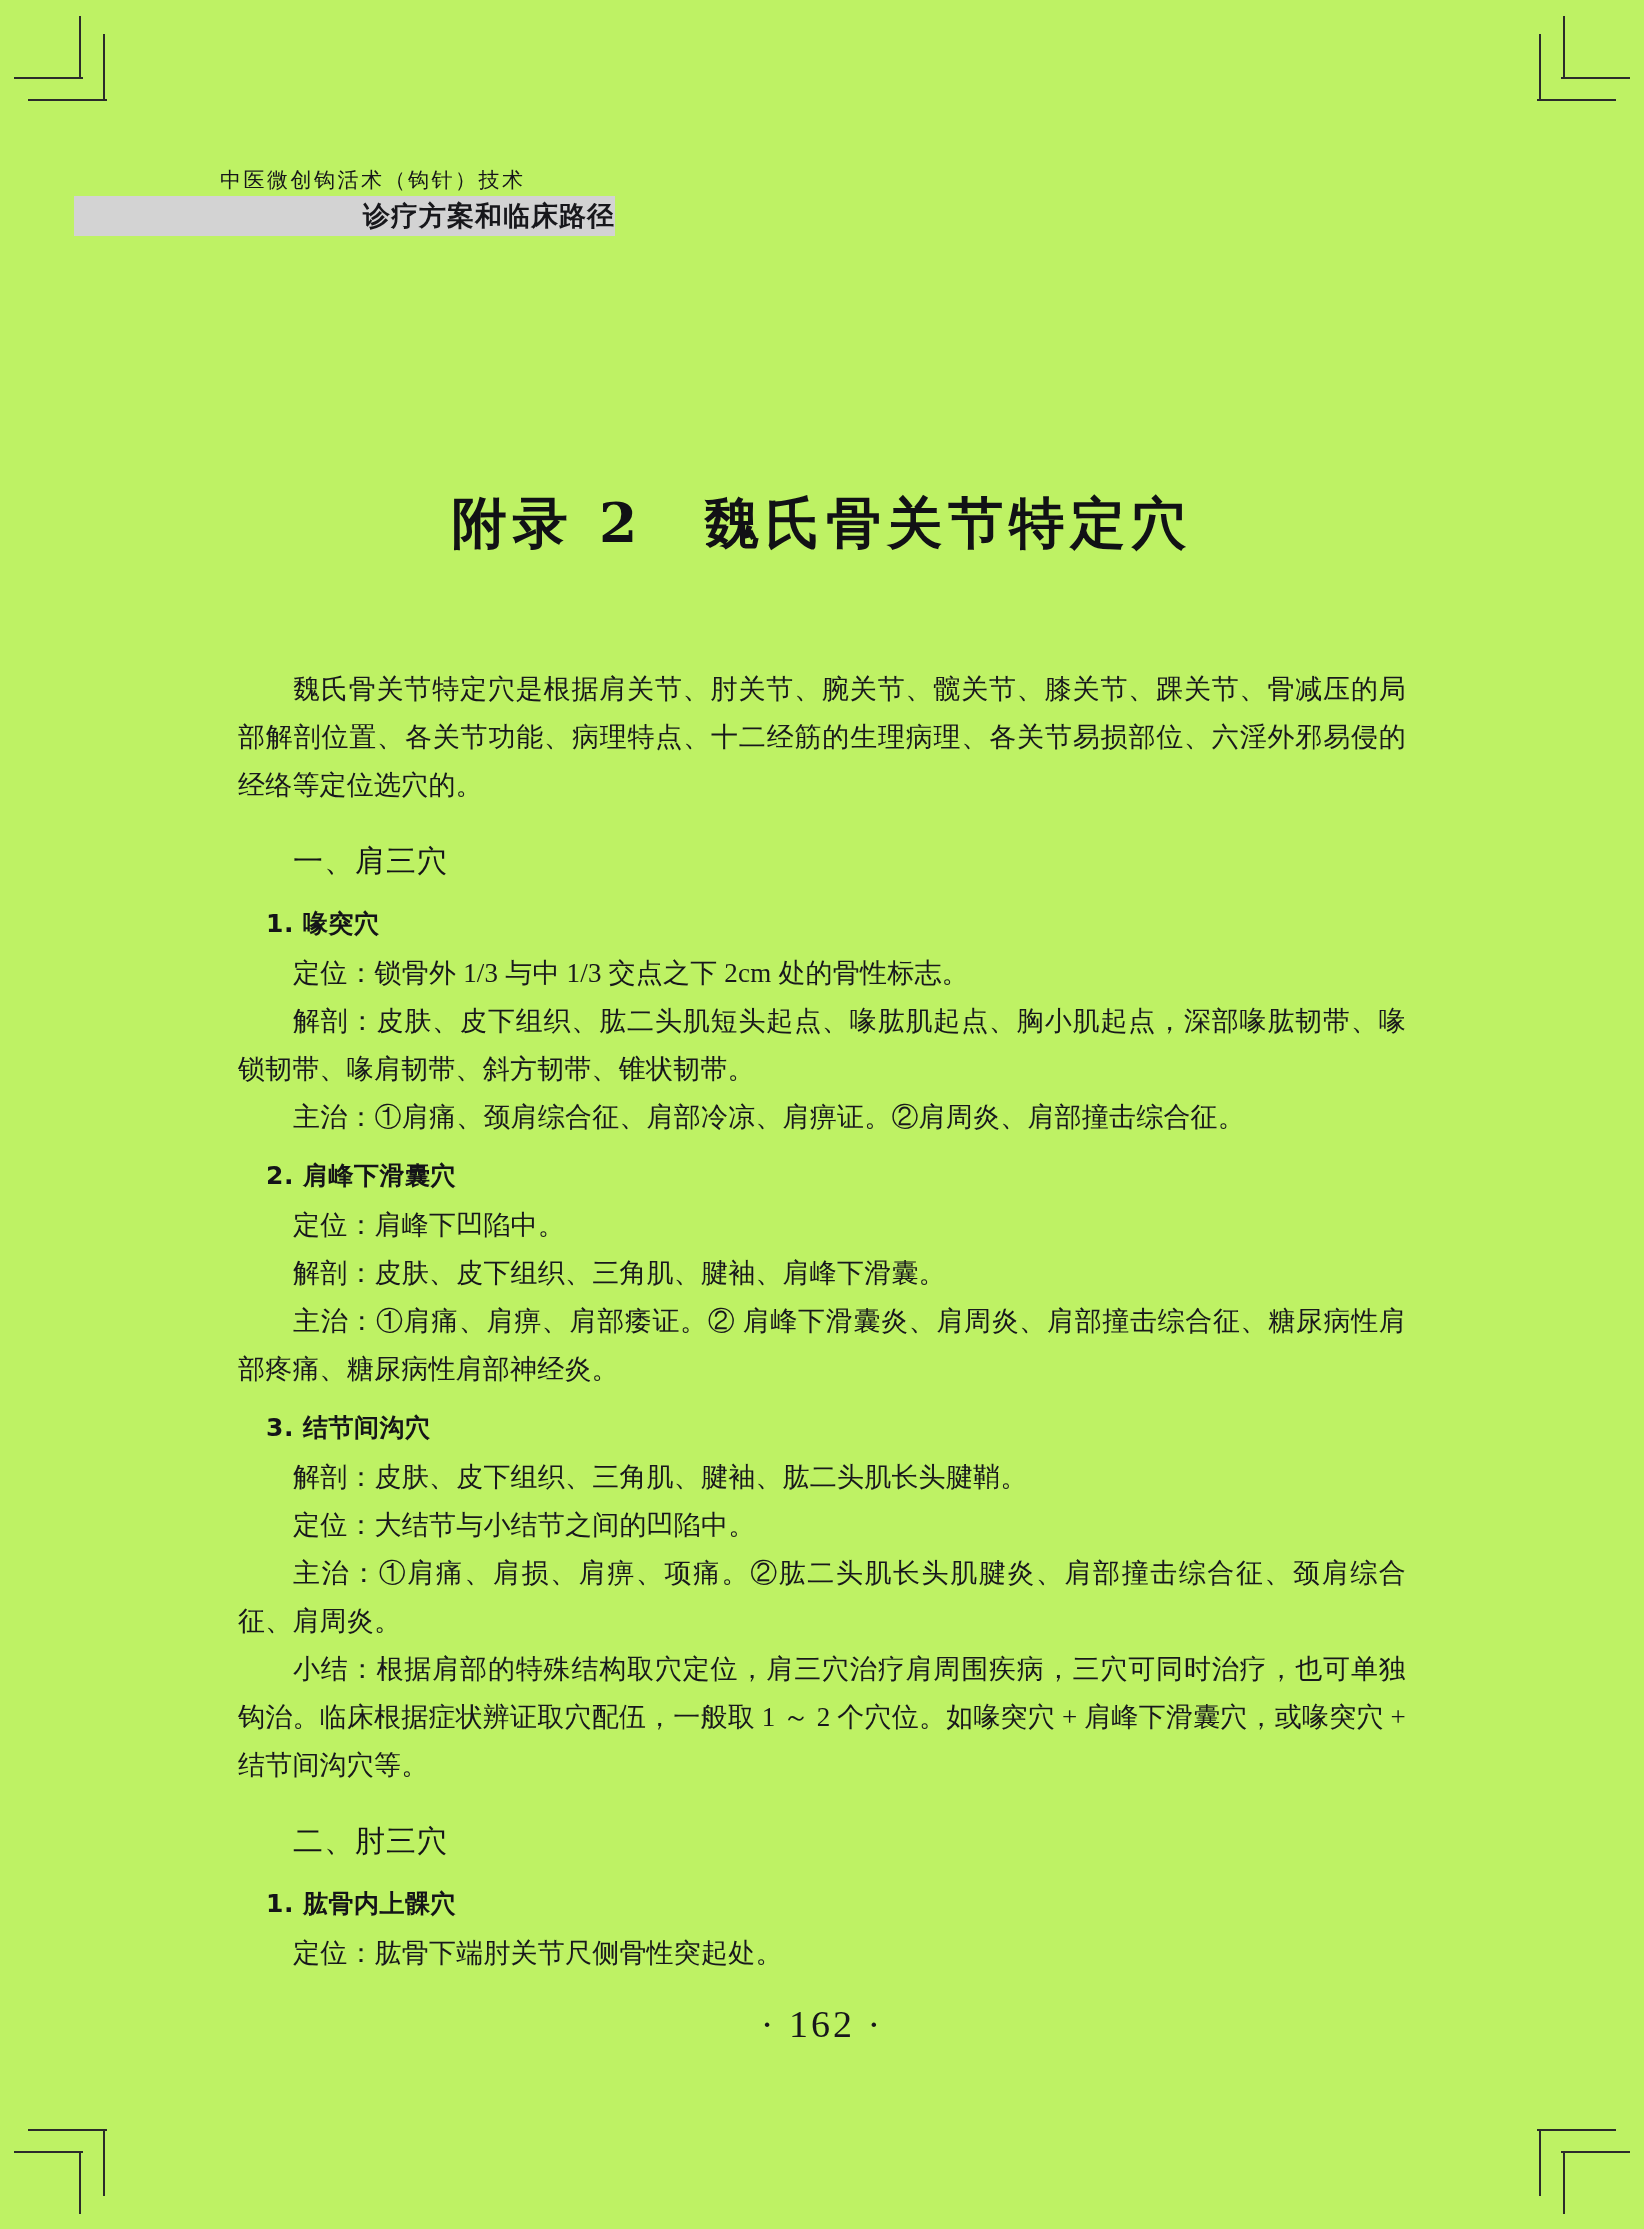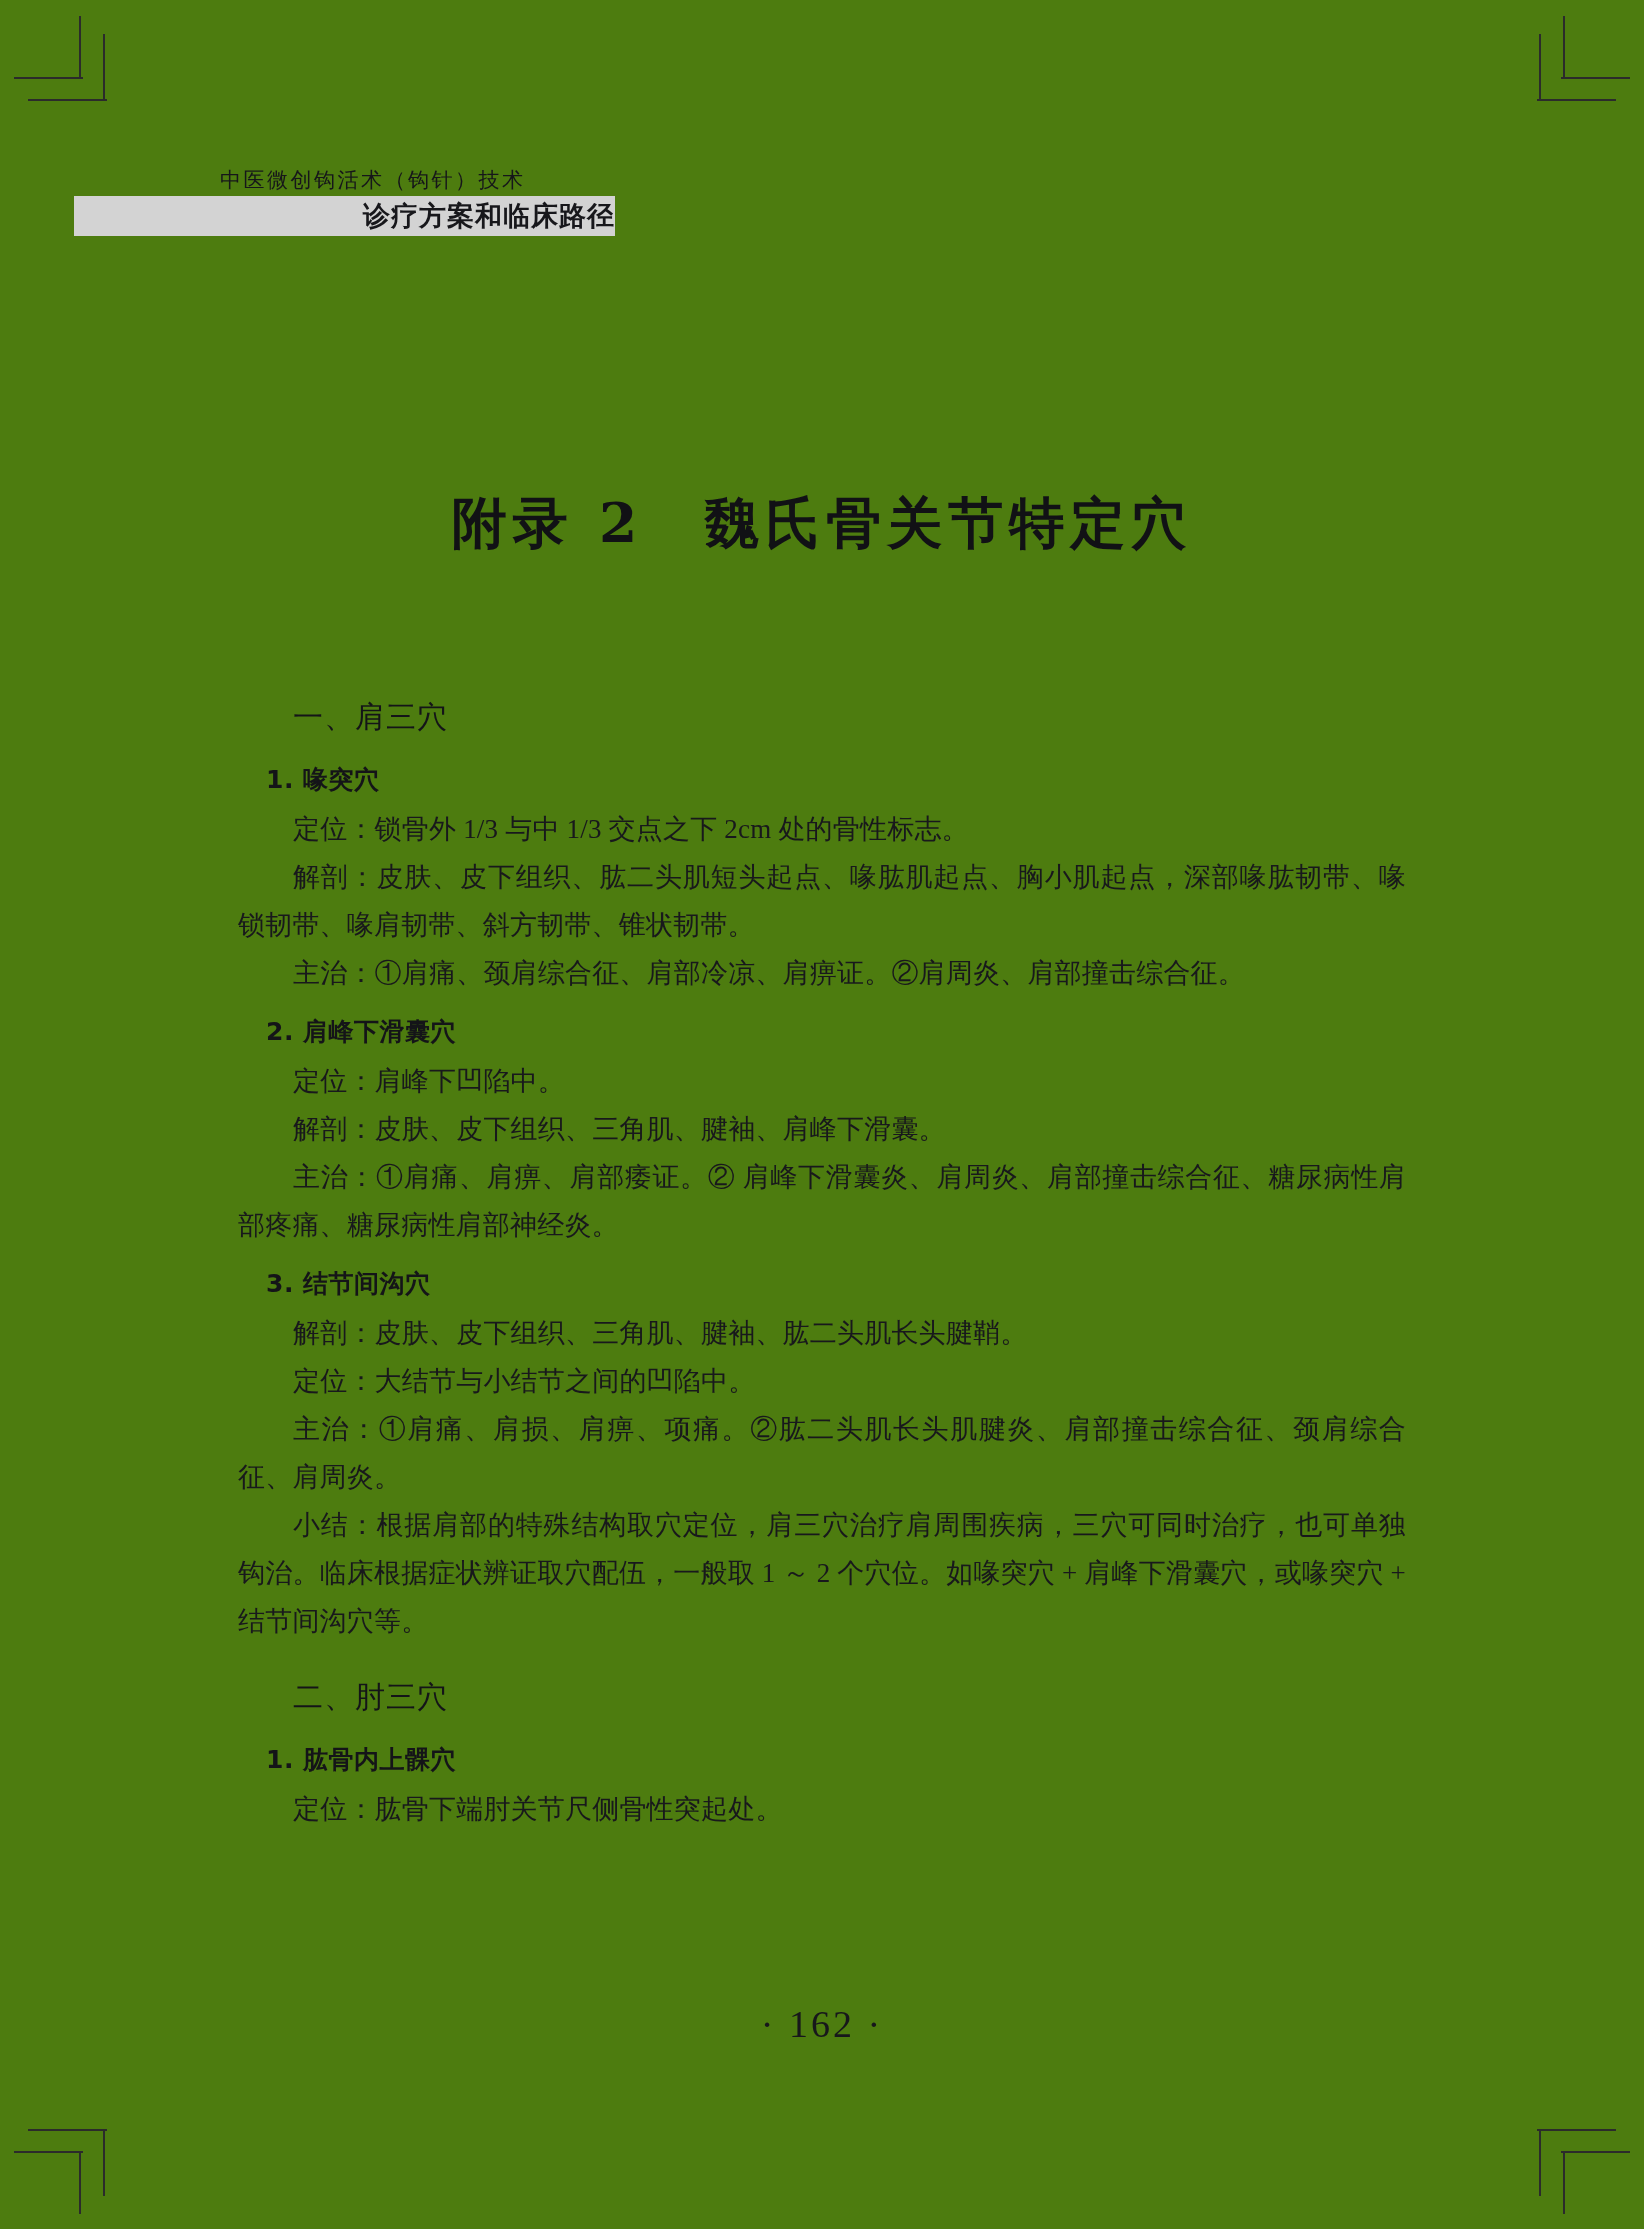--- a/index.html
+++ b/index.html
@@ -9,21 +9,21 @@
   }
   body {
     font-family: "Liberation Serif", "DejaVu Serif", serif;
     color: #1a1a1a;
   }
 
   #page {
     position: relative;
     width: 1644px;
     height: 2230px;
-    background: #4d7c0f;
+    background: #bef264;
     overflow: hidden;
   }
 
   
   .crop {
     position: absolute;
     width: 95px;
     height: 95px;
   }
   .crop .h, .crop .v {
@@ -207,20 +207,21 @@
   <div class="runhead">
     <div class="runhead-line1">中医微创钩活术（钩针）技术</div>
     <div class="runhead-band"></div>
     <div class="runhead-line2">诊疗方案和临床路径</div>
   </div>
 
   <h1 class="doc-title">附录 2　魏氏骨关节特定穴</h1>
 
   <div class="content">
 
+    <p class="para indent">魏氏骨关节特定穴是根据肩关节、肘关节、腕关节、髋关节、膝关节、踝关节、骨减压的局部解剖位置、各关节功能、病理特点、十二经筋的生理病理、各关节易损部位、六淫外邪易侵的经络等定位选穴的。</p>
 
     <h2 class="sec-heading">一、肩三穴</h2>
 
     <h3 class="sub-heading">1. 喙突穴</h3>
     <p class="para indent">定位：锁骨外 1/3 与中 1/3 交点之下 2cm 处的骨性标志。</p>
     <p class="para indent">解剖：皮肤、皮下组织、肱二头肌短头起点、喙肱肌起点、胸小肌起点，深部喙肱韧带、喙锁韧带、喙肩韧带、斜方韧带、锥状韧带。</p>
     <p class="para indent">主治：①肩痛、颈肩综合征、肩部冷凉、肩痹证。②肩周炎、肩部撞击综合征。</p>
 
     <h3 class="sub-heading">2. 肩峰下滑囊穴</h3>
     <p class="para indent">定位：肩峰下凹陷中。</p>

